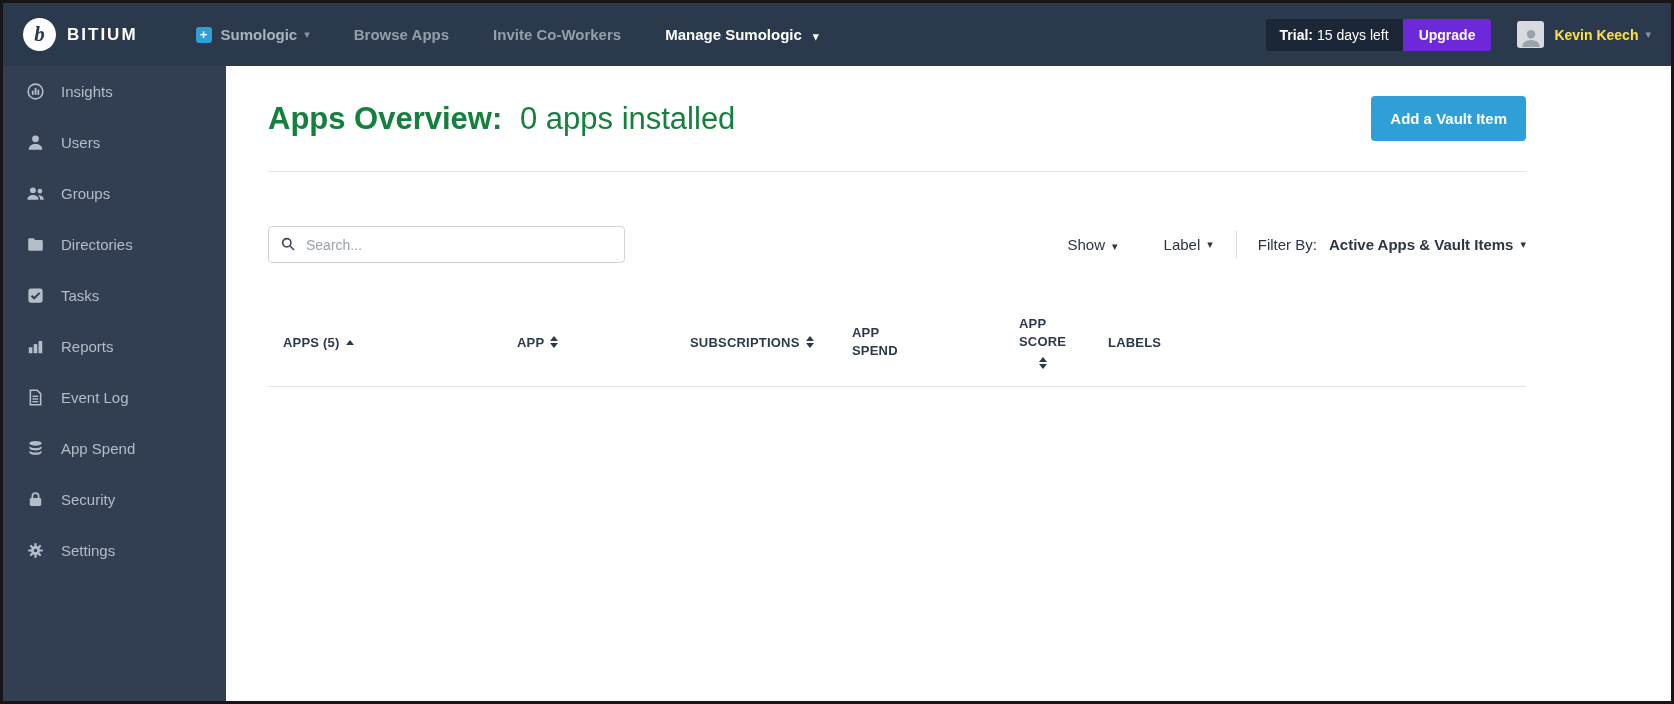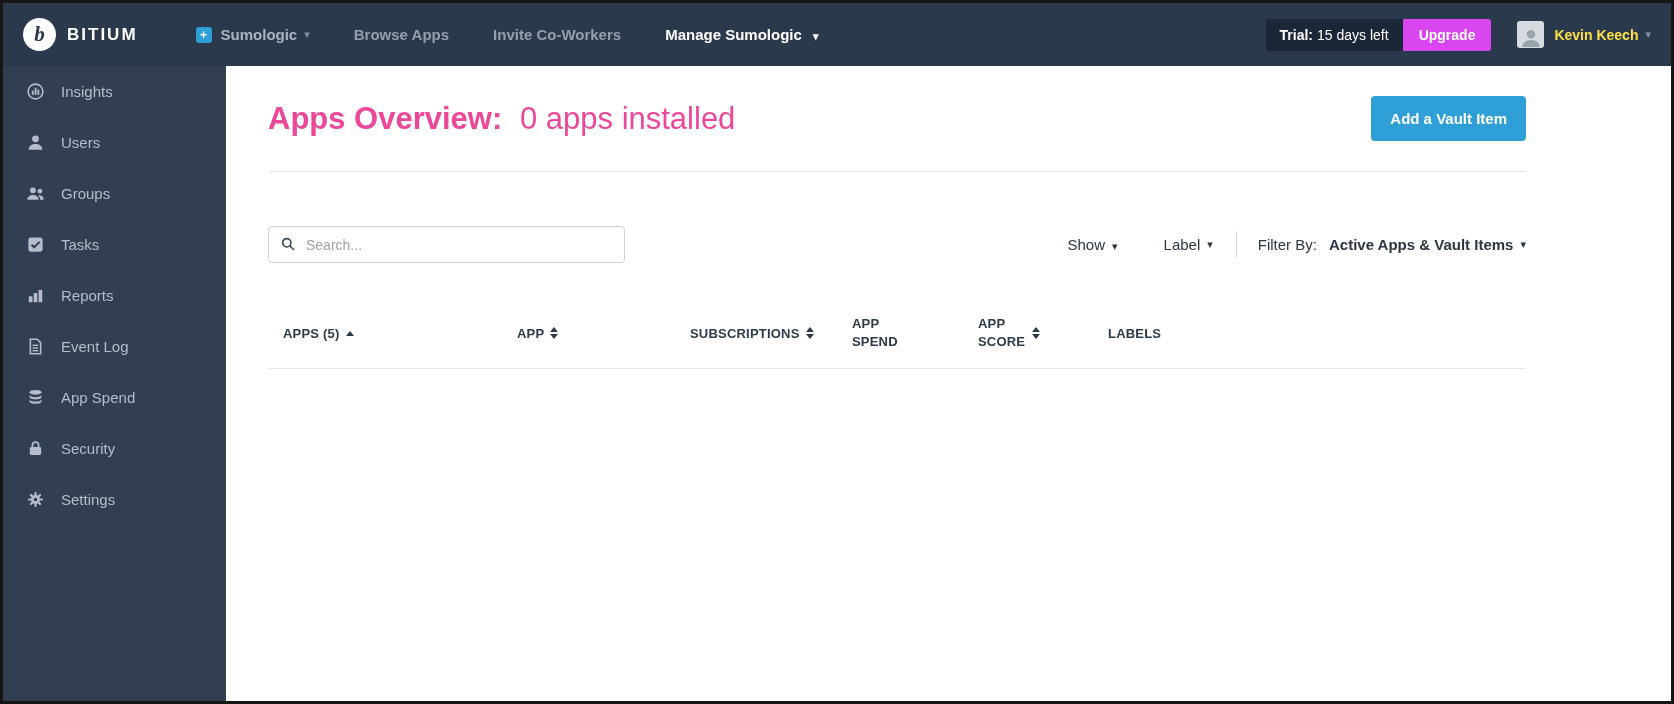--- a/index.html
+++ b/index.html
@@ -19,21 +19,21 @@
                 font-size:13px; font-weight:bold; line-height:15px; text-align:center; }
   .org-name { margin-left:9px; color:#a9b4c0; font-weight:bold; font-size:15px; }
   .caret { font-size:11px; color:#8794a3; margin-left:7px; }
   .caret.white { color:#fff; }
   .nav-link { margin-left:44px; color:#949fac; font-weight:bold; font-size:15px; cursor:pointer;text-align:center; }
   .nav-link.strong { color:#fff; }
   .top-right { margin-left:auto; display:flex; }
   .trial { background:#1b2736; border-radius:3px 0 0 3px; padding:8px 14px; font-size:14px;
            color:#fff; display:flex; }
   .trial b { margin-right:4px; }
-  .upgrade { background:#d946ef; border:none; border-radius:0 3px 3px 0; padding:8px 16px;
+  .upgrade { background:#6d28d9; border:none; border-radius:0 3px 3px 0; padding:8px 16px;
              color:#fff; font-weight:bold; font-size:14px; cursor:pointer;
              font-family:inherit; }
   .usermenu { display:flex; align-items:center; margin-left:26px; cursor:pointer; }
   .avatar { width:27px; height:27px; background:#d7dbdf; border-radius:3px; overflow:hidden;
             display:flex; align-items:flex-end; justify-content:center; }
   .avatar svg { width:22px; height:22px; }
   .username { margin-left:10px; color:#fde047; font-weight:bold; font-size:14px; }
 
   
   .body-row { flex:1; display:flex; min-height:0; }
@@ -42,21 +42,21 @@
                color:#b4bdc9; cursor:pointer; font-size:15px; }
   .side-item.active { background:#242e3f; color:#fff; font-weight:bold; }
   .side-icon { width:22px; display:flex; justify-content:center; margin-right:15px; flex-shrink:0; }
   .side-icon svg { width:19px; height:19px; fill:currentColor; }
 
   .main { flex:1; background:#fff; overflow:hidden; }
   .content { padding:0 145px 0 42px; }
 
   
   .title-row { margin-top:30px; display:flex; align-items:center; justify-content:space-between; }
-  .page-title { font-size:31px; color:#ec4899; }
+  .page-title { font-size:31px; color:#15803d; }
   .page-title .t-bold { font-weight:bold; }
   .page-title .t-rest { font-weight:normal; margin-left:9px; }
   .btn-group { display:flex; align-items:center; gap:14px; }
   .blue-btn { background:#2f9fd7; color:#fff; border:none; border-radius:4px;
               padding:14px 19px; font-weight:bold; font-size:15px; cursor:pointer;
               font-family:inherit; }
   .addapp-wrap { position:relative; display:inline-block; }
   .annotation { position:absolute; left:-14px; right:-17px; top:-17px; bottom:-14px;
                 border:6px solid #e8402a; border-radius:5px; pointer-events:none; }
 
@@ -77,21 +77,21 @@
   .ctl-label { margin-right:23px; }
   .vdivider { width:1px; height:27px; background:#d7dadd; margin-right:21px; }
   .filterby .fb-val { font-weight:bold; margin-left:5px; }
 
   
   .thead { margin-top:52px; display:flex; align-items:center; padding-left:15px;
            color:#2c3a4a; font-size:13px; font-weight:bold; letter-spacing:.2px; }
   .th { display:flex; align-items:center; gap:6px; cursor:pointer; }
   .th .wrap2 { display:inline-block; width:48px; line-height:1.4; }
   .c1 { width:234px; } .c2 { width:173px; } .c3 { width:162px; }
-  .c4 { width:126px; } .c5 { width:130px; } .c6 { flex:1; }
+  .c4 { width:126px; } .c5 { width:130px;flex-direction:column; } .c6 { flex:1; }
   .tri { width:0; height:0; border-left:4px solid transparent; border-right:4px solid transparent; }
   .tri.up { border-bottom:5px solid #2c3a4a; }
   .tri.down { border-top:5px solid #2c3a4a; }
   .sort-both { display:inline-flex; flex-direction:column; gap:2px; }
   .hdivider2 { border:none; border-top:1px solid #e4e7ea; margin-top:17px; }
 </style>
 </head>
 <body>
 
 <div class="screen">
@@ -166,20 +166,28 @@
           <svg viewBox="0 0 24 24">
               <circle cx="8.8" cy="8" r="3.7"></circle>
               <path d="M1.8 19.6c0-3.6 3.2-5.7 7-5.7s7 2.1 7 5.7v.4H1.8z"></path>
               <circle cx="17.6" cy="9" r="2.9"></circle>
               <path d="M17 14.3c3.2.2 5.4 2.3 5.4 5.3v.4h-4.5c0-2.2-.9-4-2.4-5.3.5-.2 1-.4 1.5-.4z"></path>
             </svg>
         </span>
         <span>Groups</span>
       </div>
 
+      <div class="side-item">
+        <span class="side-icon">
+          <svg viewBox="0 0 24 24">
+              <path d="M2.8 5.6c0-.9.7-1.6 1.6-1.6h5.2l2 2.2h8c.9 0 1.6.7 1.6 1.6v10.6c0 .9-.7 1.6-1.6 1.6H4.4c-.9 0-1.6-.7-1.6-1.6z"></path>
+            </svg>
+        </span>
+        <span>Directories</span>
+      </div>
 
       <div class="side-item">
         <span class="side-icon">
           <svg viewBox="0 0 24 24">
               <rect x="3" y="3" width="18" height="18" rx="3"></rect>
               <path d="M7 12.3l3.3 3.3 6.9-6.9" fill="none" stroke="#323e51" stroke-width="2.6"></path>
             </svg>
         </span>
         <span>Tasks</span>
       </div>

